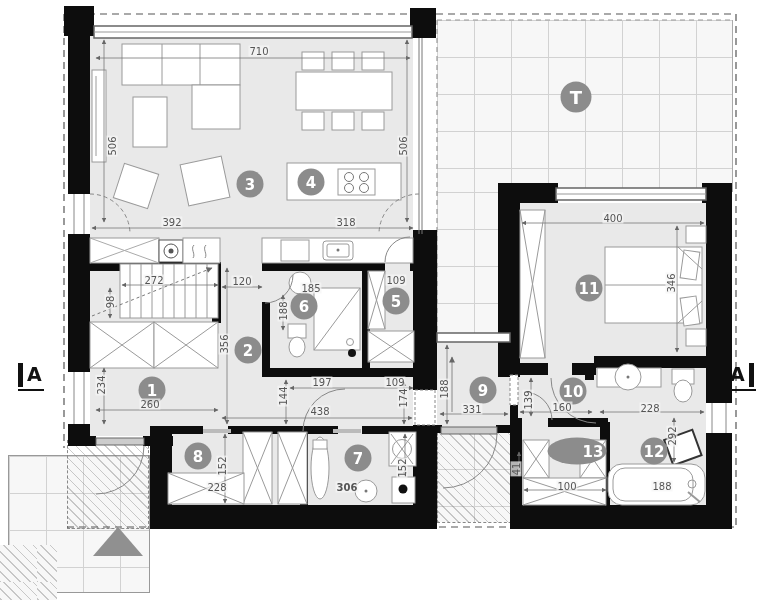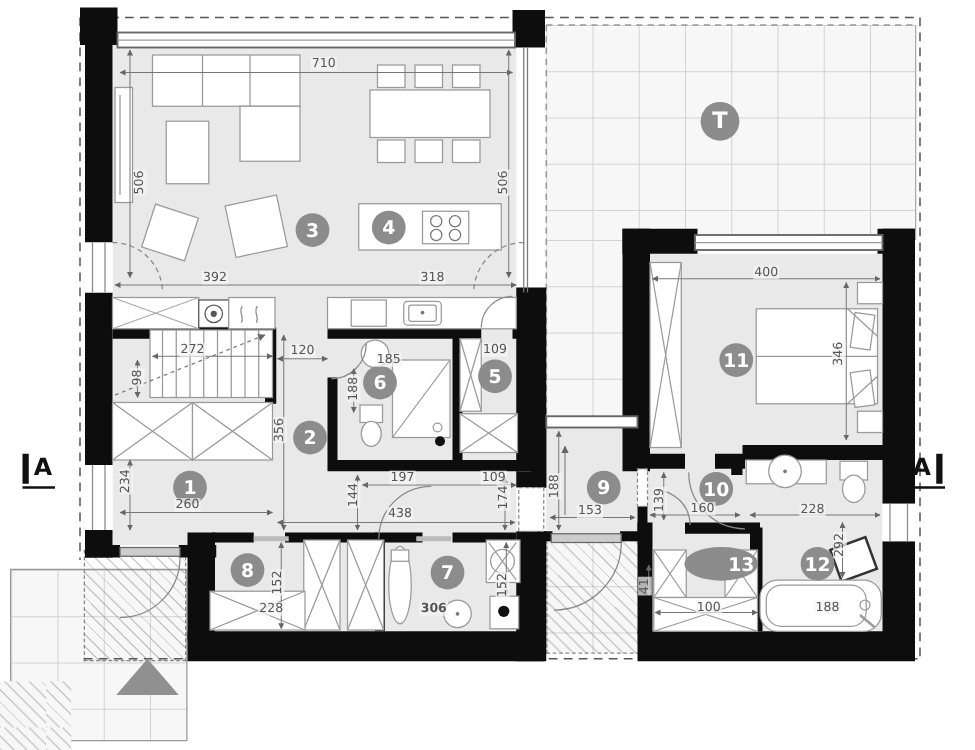--- a/index.html
+++ b/index.html
@@ -385,21 +385,21 @@
       <div class="dim vert" style="left: 283px; top: 311px;">188</div>
       <div class="dim vert" style="left: 224px; top: 344px;">356</div>
       <div class="dim vert" style="left: 101px; top: 385px;">234</div>
       <div class="dim" style="left: 150px; top: 404px;">260</div>
       <div class="dim vert" style="left: 283px; top: 396px;">144</div>
       <div class="dim" style="left: 322px; top: 382px;">197</div>
       <div class="dim" style="left: 395px; top: 382px;">109</div>
       <div class="dim" style="left: 320px; top: 411px; text-align: center;">438</div>
       <div class="dim vert" style="left: 403px; top: 398px;">174</div>
       <div class="dim vert" style="left: 444px; top: 389px;">188</div>
-      <div class="dim" style="left: 472px; top: 409px;">153</div>
+      <div class="dim" style="left: 472px; top: 409px;">331</div>
       <div class="dim vert" style="left: 222px; top: 466px;">152</div>
       <div class="dim" style="left: 217px; top: 487px;">228</div>
       <div class="dim" style="left: 347px; top: 487px; font-weight: bold;">306</div>
       <div class="dim vert" style="left: 402px; top: 468px;">152</div>
       <div class="dim vert" style="left: 528px; top: 400px;">139</div>
       <div class="dim" style="left: 562px; top: 407px;">160</div>
       <div class="dim vert" style="left: 516px; top: 469px;">41</div>
       <div class="dim" style="left: 567px; top: 486px;">100</div>
       <div class="dim" style="left: 613px; top: 218px;">400</div>
       <div class="dim vert" style="left: 671px; top: 283px;">346</div>

